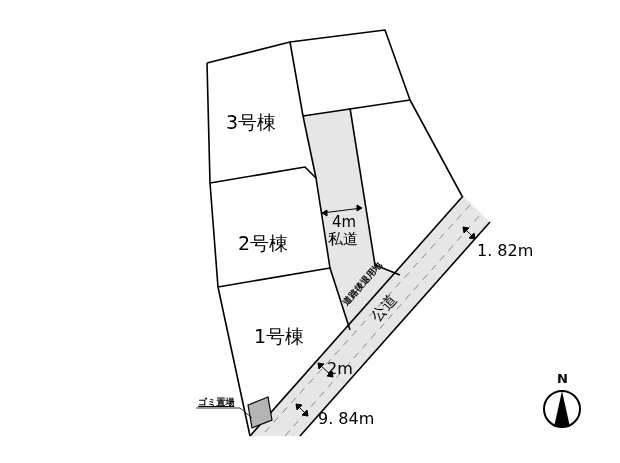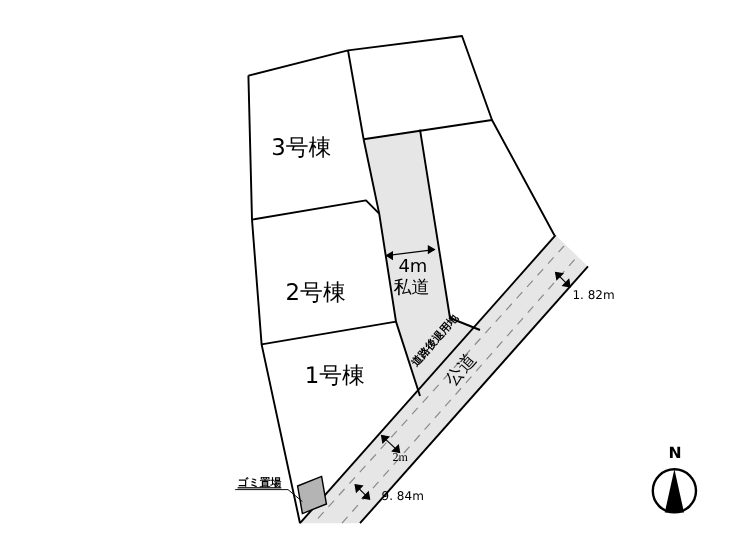--- a/index.html
+++ b/index.html
@@ -1,21 +1,21 @@
 <!DOCTYPE html>
 <html><head>
 <meta charset="utf-8">
 <style>
   html, body { margin: 0; padding: 0; background: #ffffff; }
   body { width: 620px; height: 463px; position: relative; overflow: hidden; font-family: "DejaVu Sans", sans-serif; }
   #plan { position: absolute; left: 0; top: 0; }
   .lbl { position: absolute; color: #000; white-space: nowrap; }
   .lot-label { font-size: 19px; font-weight: normal; letter-spacing: 0px; }
   .road-label { font-size: 15px; line-height: 17px; text-align: center; }
-  .dim { font-size: 10px; }
+  .dim { font-size: 16px; }
   .small { font-size: 9px; font-weight: bold; }
 </style>
 </head>
 <body>
 
 <svg id="plan" width="620" height="463" viewBox="0 0 620 463" xmlns="http://www.w3.org/2000/svg">
 
   <polygon points="250,436 463,196 490,222 300,436" fill="#e6e6e6" stroke="none"></polygon>
 
   <polygon points="303,116 350,108 375,265 400,275 350,330 330,268 316,178" fill="#e6e6e6" stroke="none"></polygon>
@@ -71,27 +71,27 @@
   <polyline points="196,408 240,408 252,418" fill="none" stroke="#000" stroke-width="0.8"></polyline>
 
   <g>
     <circle cx="562" cy="409" r="18" fill="#fff" stroke="#000" stroke-width="2"></circle>
     <polygon points="562,391 554,427 570,427" fill="#000"></polygon>
   </g>
 </svg>
 
 <div class="lbl lot-label" style="left:226px; top:110px;text-align:right;">3号棟</div>
 <div class="lbl lot-label" style="left:238px; top:216px;margin-top:15px;">2号棟</div>
-<div class="lbl lot-label" style="left:254px; top:300px;">1号棟</div>
+<div class="lbl lot-label" style="left:254px; top:324px;">1号棟</div>
 
 <div class="lbl road-label" style="left:332px; top:214px;">4m</div>
 <div class="lbl road-label" style="left:328px; top:231px;">私道</div>
 
 <div class="lbl small" style="left:340px; top:300px; transform: rotate(-49deg); transform-origin: left top;">道路後退用地</div>
 <div class="lbl road-label" style="left:368px; top:314px; transform: rotate(-49deg); transform-origin: left top;">公道</div>
 
 <div class="lbl dim" style="left:477px; top:241px;">1. 82m</div>
-<div class="lbl dim" style="left:327px; top:376px;font-family:Liberation Serif, serif;">2m</div>
+<div class="lbl dim" style="left:327px; top:359px;">2m</div>
 <div class="lbl dim" style="left:318px; top:409px;">9. 84m</div>
 
 <div class="lbl small" style="left:198px; top:396px;text-decoration:underline;">ゴミ置場</div>
 
 <div class="lbl" style="left:557px; top:371px; font-size:13px; font-weight:bold;">N</div>
 
 </body></html>

